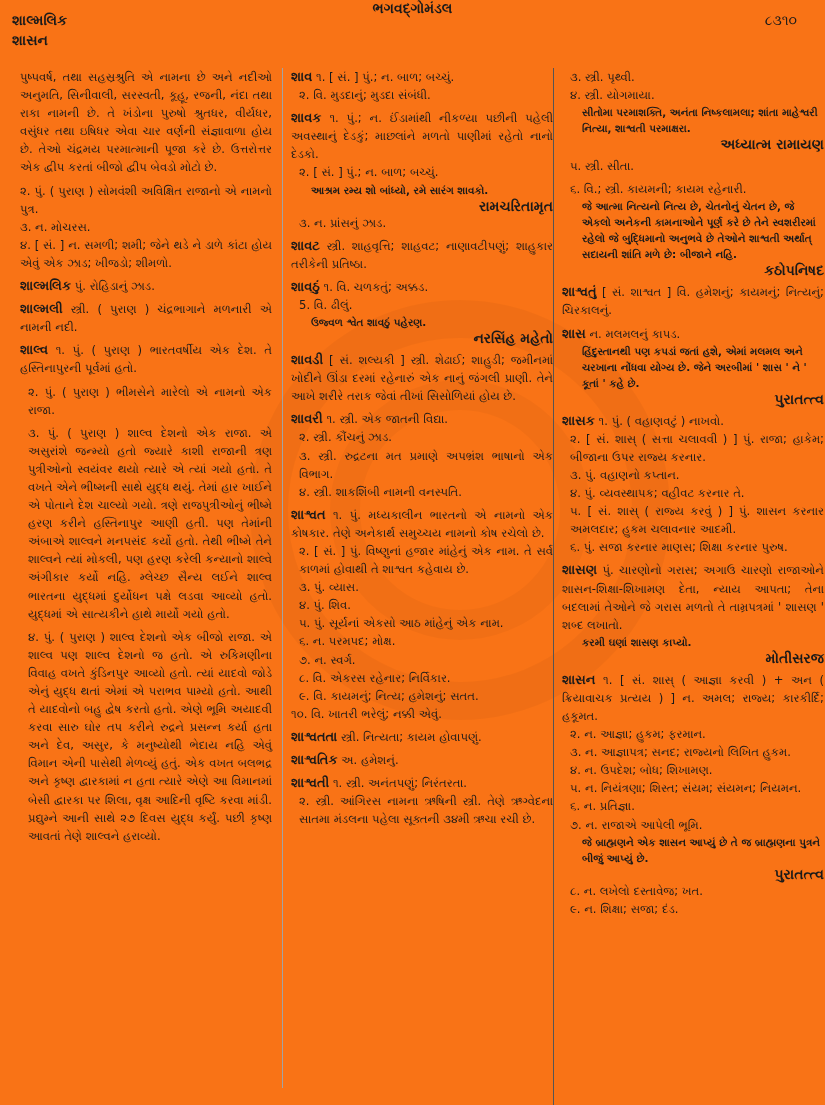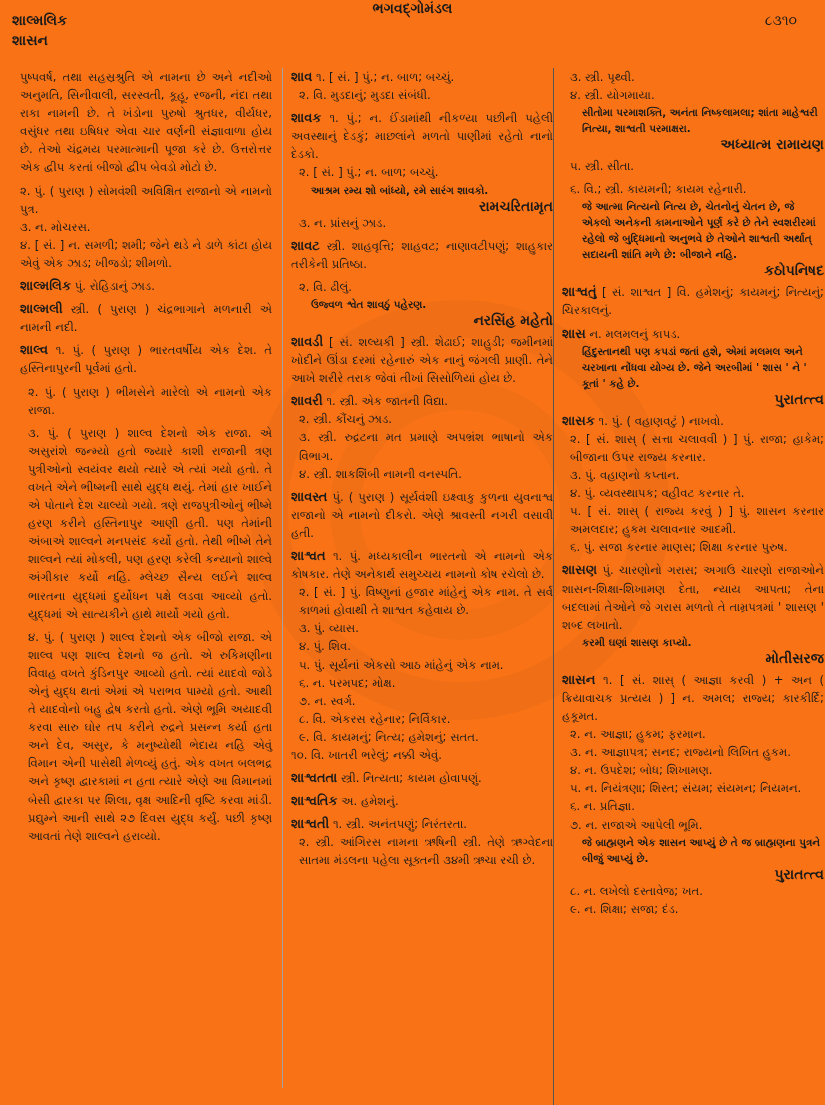--- a/index.html
+++ b/index.html
@@ -69,38 +69,38 @@
     </div>
     <div class="p sense">૨. [ સં. ] પું.; ન. બાળ; બચ્ચું.</div>
     <div class="quote">આશ્રમ રમ્ય શો બાંધ્યો, રમે સારંગ શાવકો.</div>
     <div class="src">રામચરિતામૃત</div>
     <div class="entry p sense">૩. ન. પ્રાંસનું ઝાડ.</div>
 
     <div class="entry p">
       <span class="hw">શાવટ</span><span> સ્ત્રી. શાહવૃત્તિ; શાહવટ; નાણાવટીપણું; શાહુકાર તરીકેની પ્રતિષ્ઠા.</span>
     </div>
 
-    <div class="p sense">૨. વિ. ઢીલું.</div>
+    <div class="p">
+      <span class="hw">શાવઠું</span><span> ૧. વિ. ચળકતું; અક્કડ.</span>
+    </div>
+    <div class="p sense">5. વિ. ઢીલું.</div>
     <div class="quote">ઉજ્વળ શ્વેત શાવઠું પહેરણ.</div>
     <div class="entry src">નરસિંહ મહેતો</div>
 
     <div class="entry p">
       <span class="hw">શાવડી</span><span> [ સં. શલ્યકી ] સ્ત્રી. શેઢાઈ; શાહુડી; જમીનમાં ખોદીને ઊંડા દરમાં રહેનારું એક નાનું જંગલી પ્રાણી. તેને આખે શરીરે તરાક જેવાં તીખાં સિસોળિયાં હોય છે.</span>
     </div>
 
     <div class="p">
       <span class="hw">શાવરી</span><span> ૧. સ્ત્રી. એક જાતની વિદ્યા.</span>
     </div>
     <div class="p sense">૨. સ્ત્રી. કૌંચનું ઝાડ.</div>
     <div class="p sense">૩. સ્ત્રી. રુદ્રટના મત પ્રમાણે અપભ્રંશ ભાષાનો એક વિભાગ.</div>
     <div class="entry p sense">૪. સ્ત્રી. શાકશિંબી નામની વનસ્પતિ.</div>
 
-    <div class="entry p">
-      <span class="hw">શાવસ્ત</span><span> પું. ( પુરાણ ) સૂર્યવંશી ઇક્ષ્વાકુ કુળના યુવનાશ્વ રાજાનો એ નામનો દીકરો. એણે શ્રાવસ્તી નગરી વસાવી હતી.</span>
-    </div>
 
     <div class="p">
       <span class="hw">શાશ્વત</span><span> ૧. પું. મધ્યકાલીન ભારતનો એ નામનો એક કોષકાર. તેણે અનેકાર્થ સમુચ્ચય નામનો કોષ રચેલો છે.</span>
     </div>
     <div class="p sense">૨. [ સં. ] પું. વિષ્ણુનાં હજાર માંહેનું એક નામ. તે સર્વ કાળમાં હોવાથી તે શાશ્વત કહેવાય છે.</div>
     <div class="p sense">૩. પું. વ્યાસ.</div>
     <div class="p sense">૪. પું. શિવ.</div>
     <div class="p sense">૫. પું. સૂર્યનાં એકસો આઠ માંહેનું એક નામ.</div>
     <div class="p sense">૬. ન. પરમપદ; મોક્ષ.</div>
     <div class="p sense">૭. ન. સ્વર્ગ.</div>

